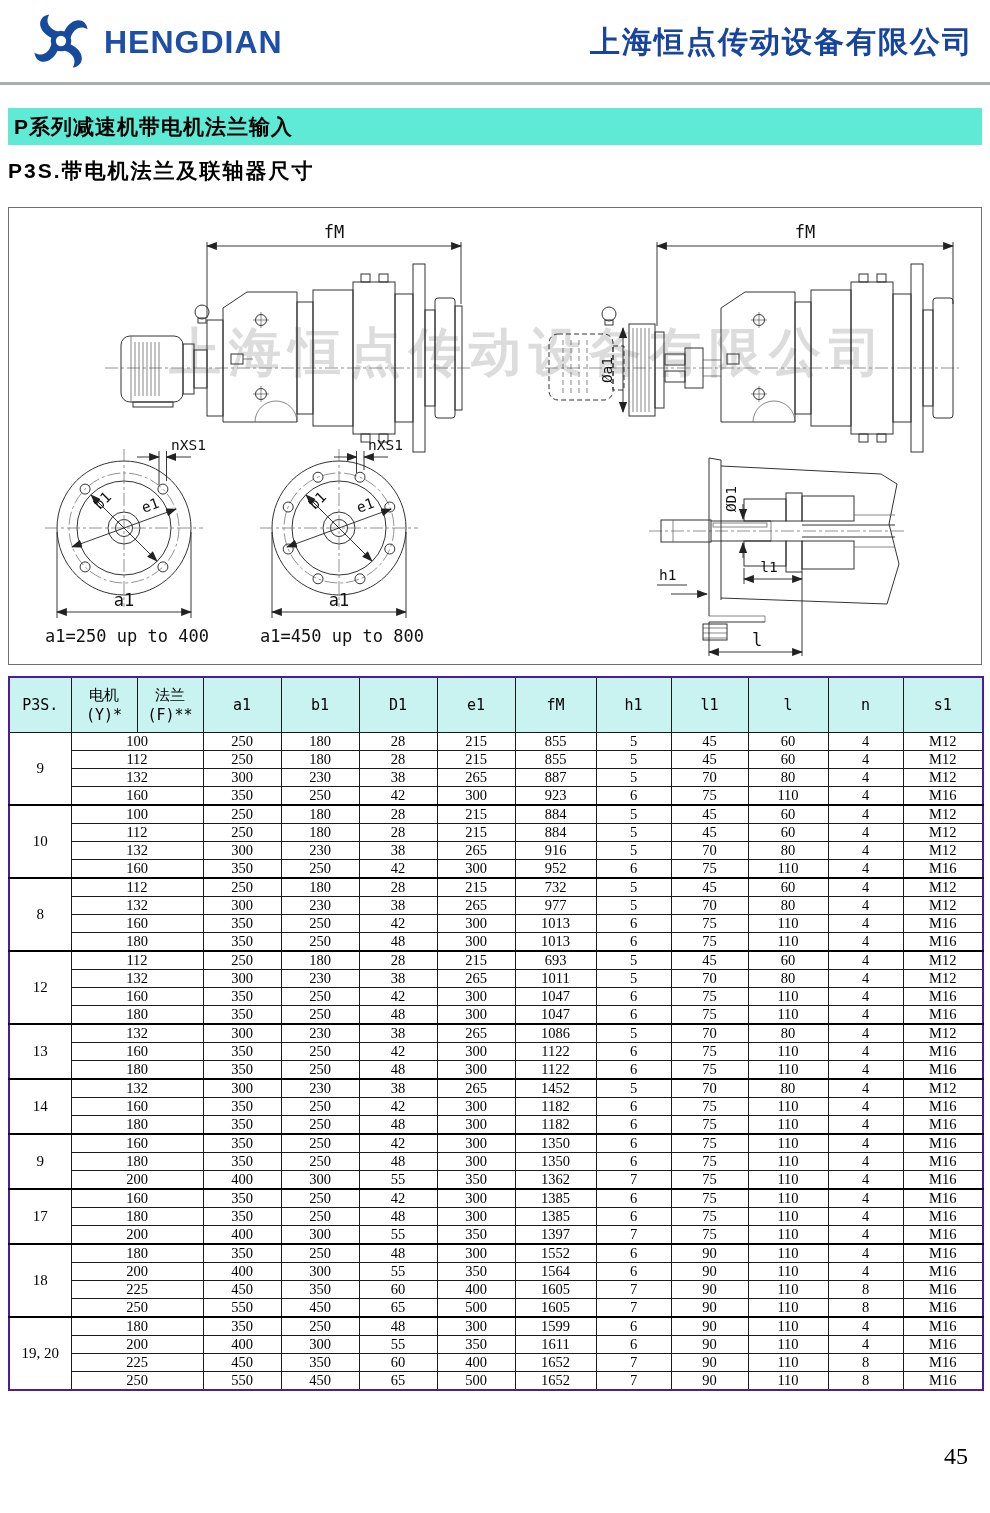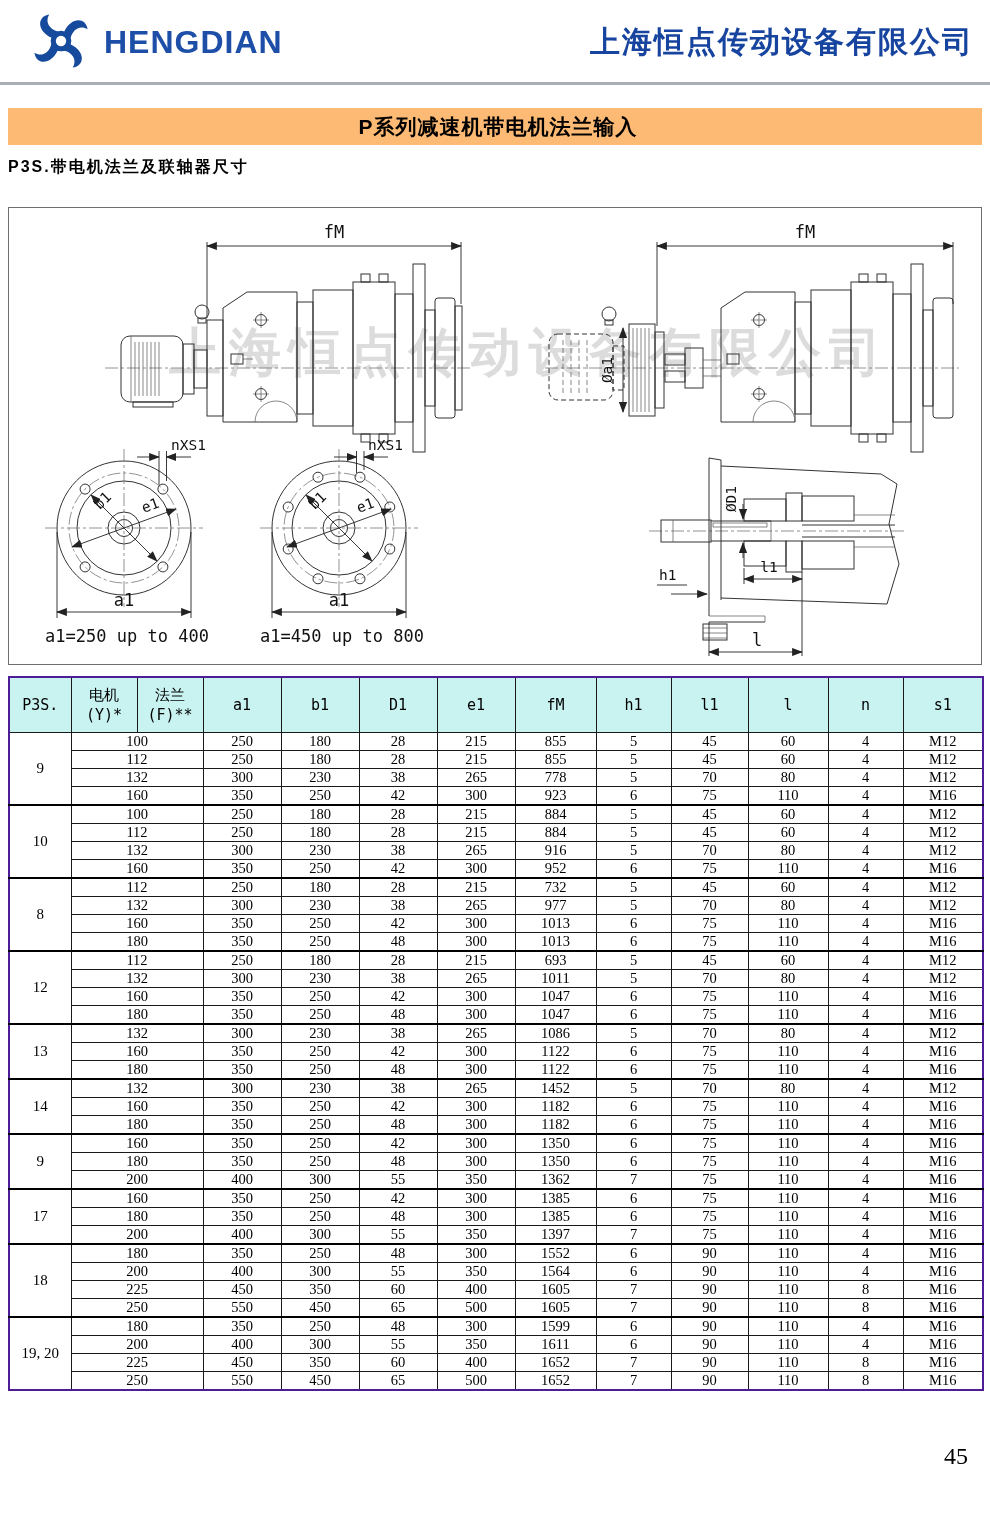--- a/index.html
+++ b/index.html
@@ -7,22 +7,22 @@
   .page{position:relative;width:990px;height:1513px;background:#fff;overflow:hidden;}
 
   
   .hdr{position:absolute;left:0;top:0;width:990px;height:82px;}
   .logo-ic{position:absolute;left:30px;top:10px;}
   .logo-text{position:absolute;left:104px;top:24px;font-size:32px;font-weight:600;color:#1d4fa8;letter-spacing:1px;}
   .company{position:absolute;right:16px;top:22px;font-size:30px;font-weight:bold;color:#17449e;font-family:"Liberation Serif","DejaVu Serif",serif;letter-spacing:2px;}
   .rule{position:absolute;left:0;top:82px;width:990px;height:3px;background:#a9aeb4;}
 
   
-  .title-bar{position:absolute;left:8px;top:108px;width:968px;height:37px;line-height:37px;background:#fdba74;font-size:21px;font-weight:600;padding-left:6px;letter-spacing:1px;text-align:center;}
-  .subtitle{position:absolute;left:8px;top:157px;font-size:16px;font-weight:600;letter-spacing:2px;}
+  .title-bar{position:absolute;left:8px;top:108px;width:968px;height:37px;line-height:37px;background:#5eead4;font-size:21px;font-weight:600;padding-left:6px;letter-spacing:1px;}
+  .subtitle{position:absolute;left:8px;top:157px;font-size:21px;font-weight:600;letter-spacing:2px;}
 
   
   .figure{position:absolute;left:8px;top:207px;width:972px;height:456px;border:1px solid #6e6e6e;}
   .ln{stroke:#333;fill:none;stroke-width:1;}
   .lnT{stroke:#555;fill:none;stroke-width:.7;}
   .dash{stroke-dasharray:5 3;}
   .cl{stroke:#777;stroke-width:.8;fill:none;stroke-dasharray:13 3 3 3;}
   .dim{stroke:#222;stroke-width:.9;fill:none;}
   .dtxt{font-family:"DejaVu Sans Mono",monospace;font-size:17px;fill:#111;}
   .dtxt2{font-family:"DejaVu Sans Mono",monospace;font-size:14.5px;fill:#111;}
@@ -348,21 +348,21 @@
             <td>60</td>
             <td>4</td>
             <td>M12</td>
           </tr>
           <tr>
             <td colspan="2">132</td>
             <td>300</td>
             <td>230</td>
             <td>38</td>
             <td>265</td>
-            <td>778</td>
+            <td>887</td>
             <td>5</td>
             <td>70</td>
             <td>80</td>
             <td>4</td>
             <td>M12</td>
           </tr>
           <tr>
             <td colspan="2">160</td>
             <td>350</td>
             <td>250</td>

